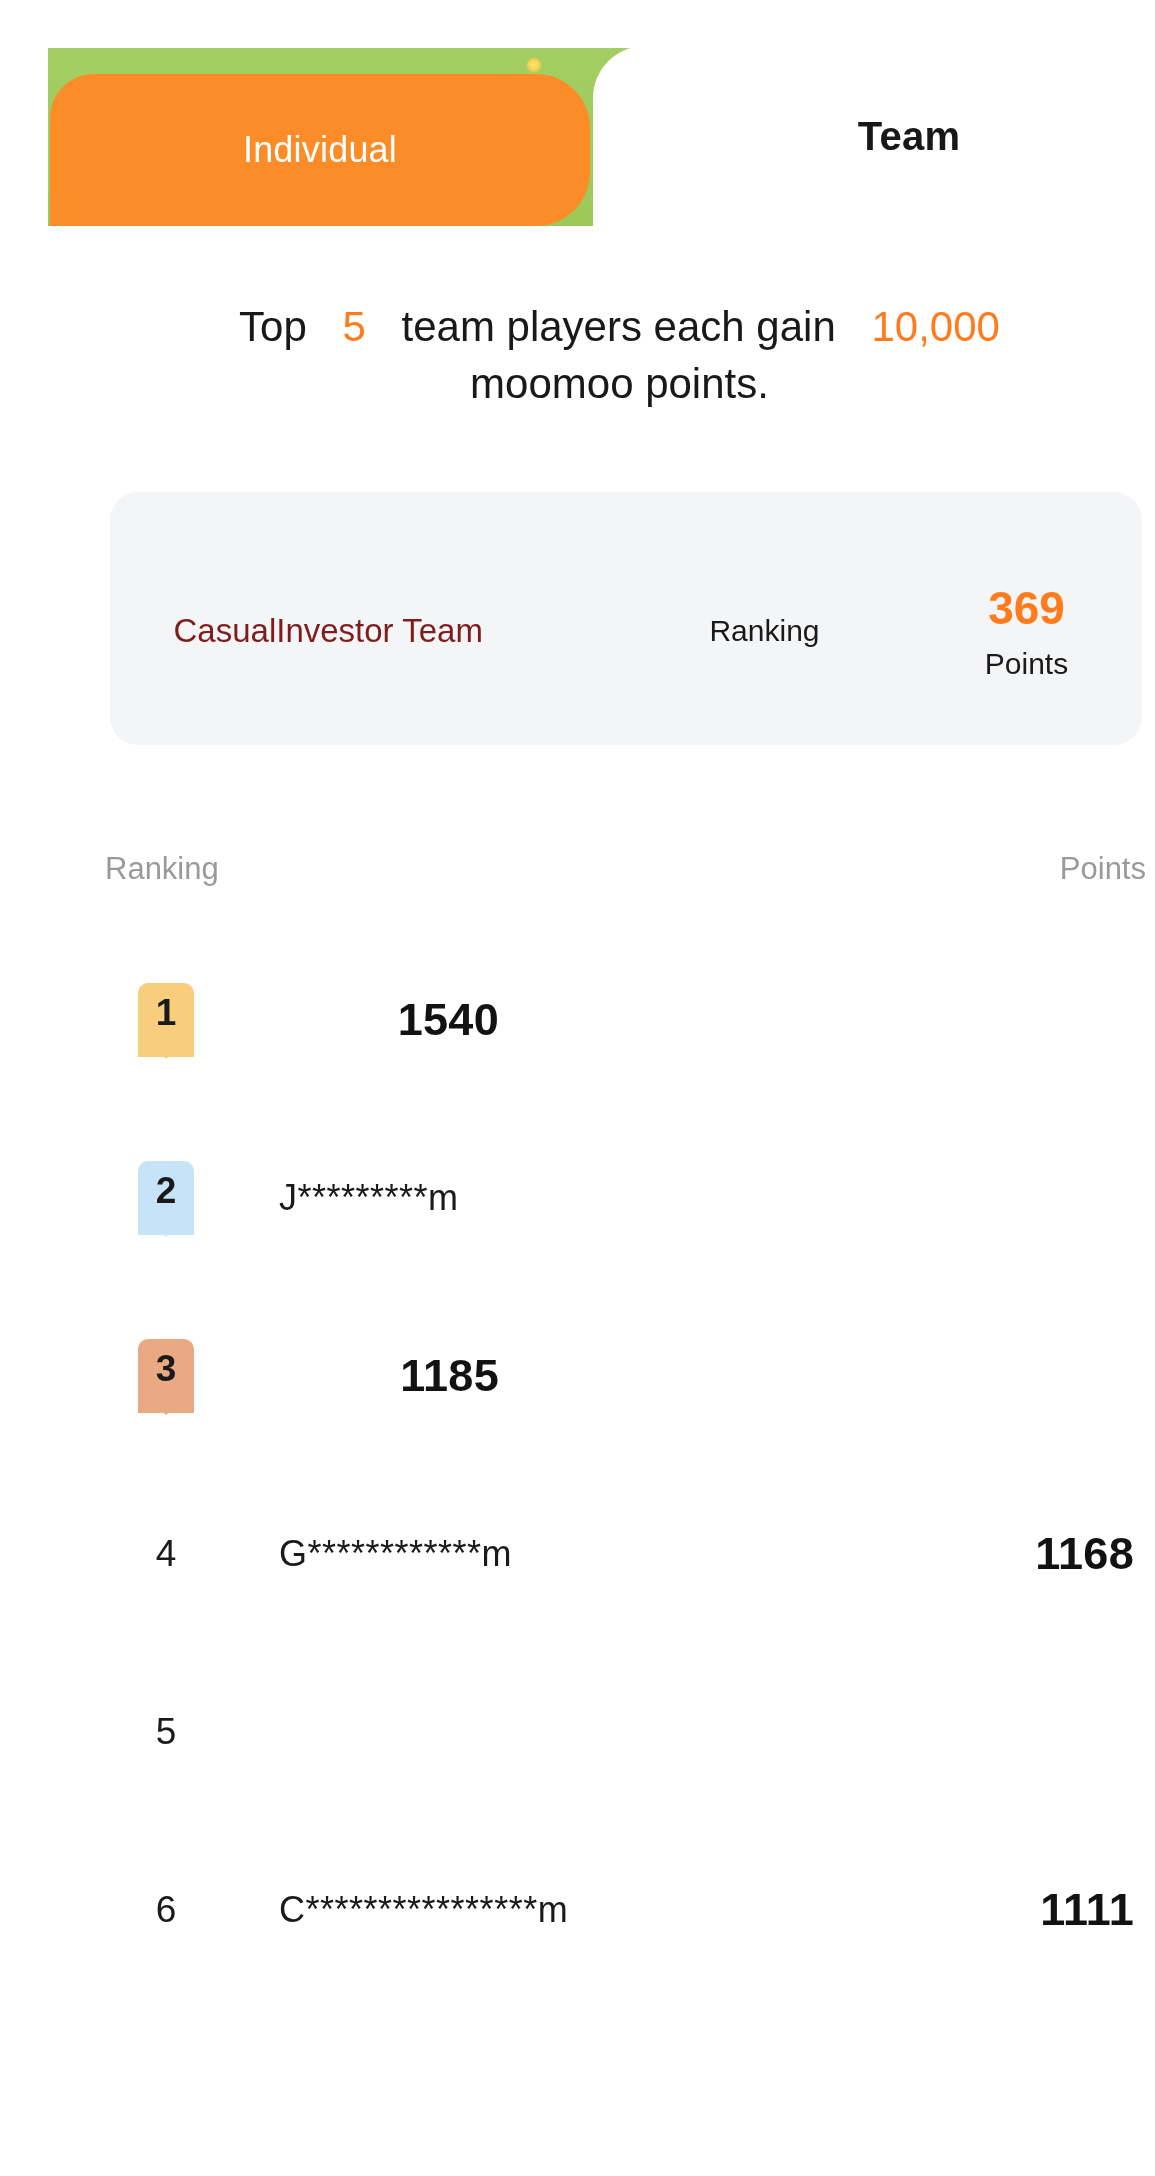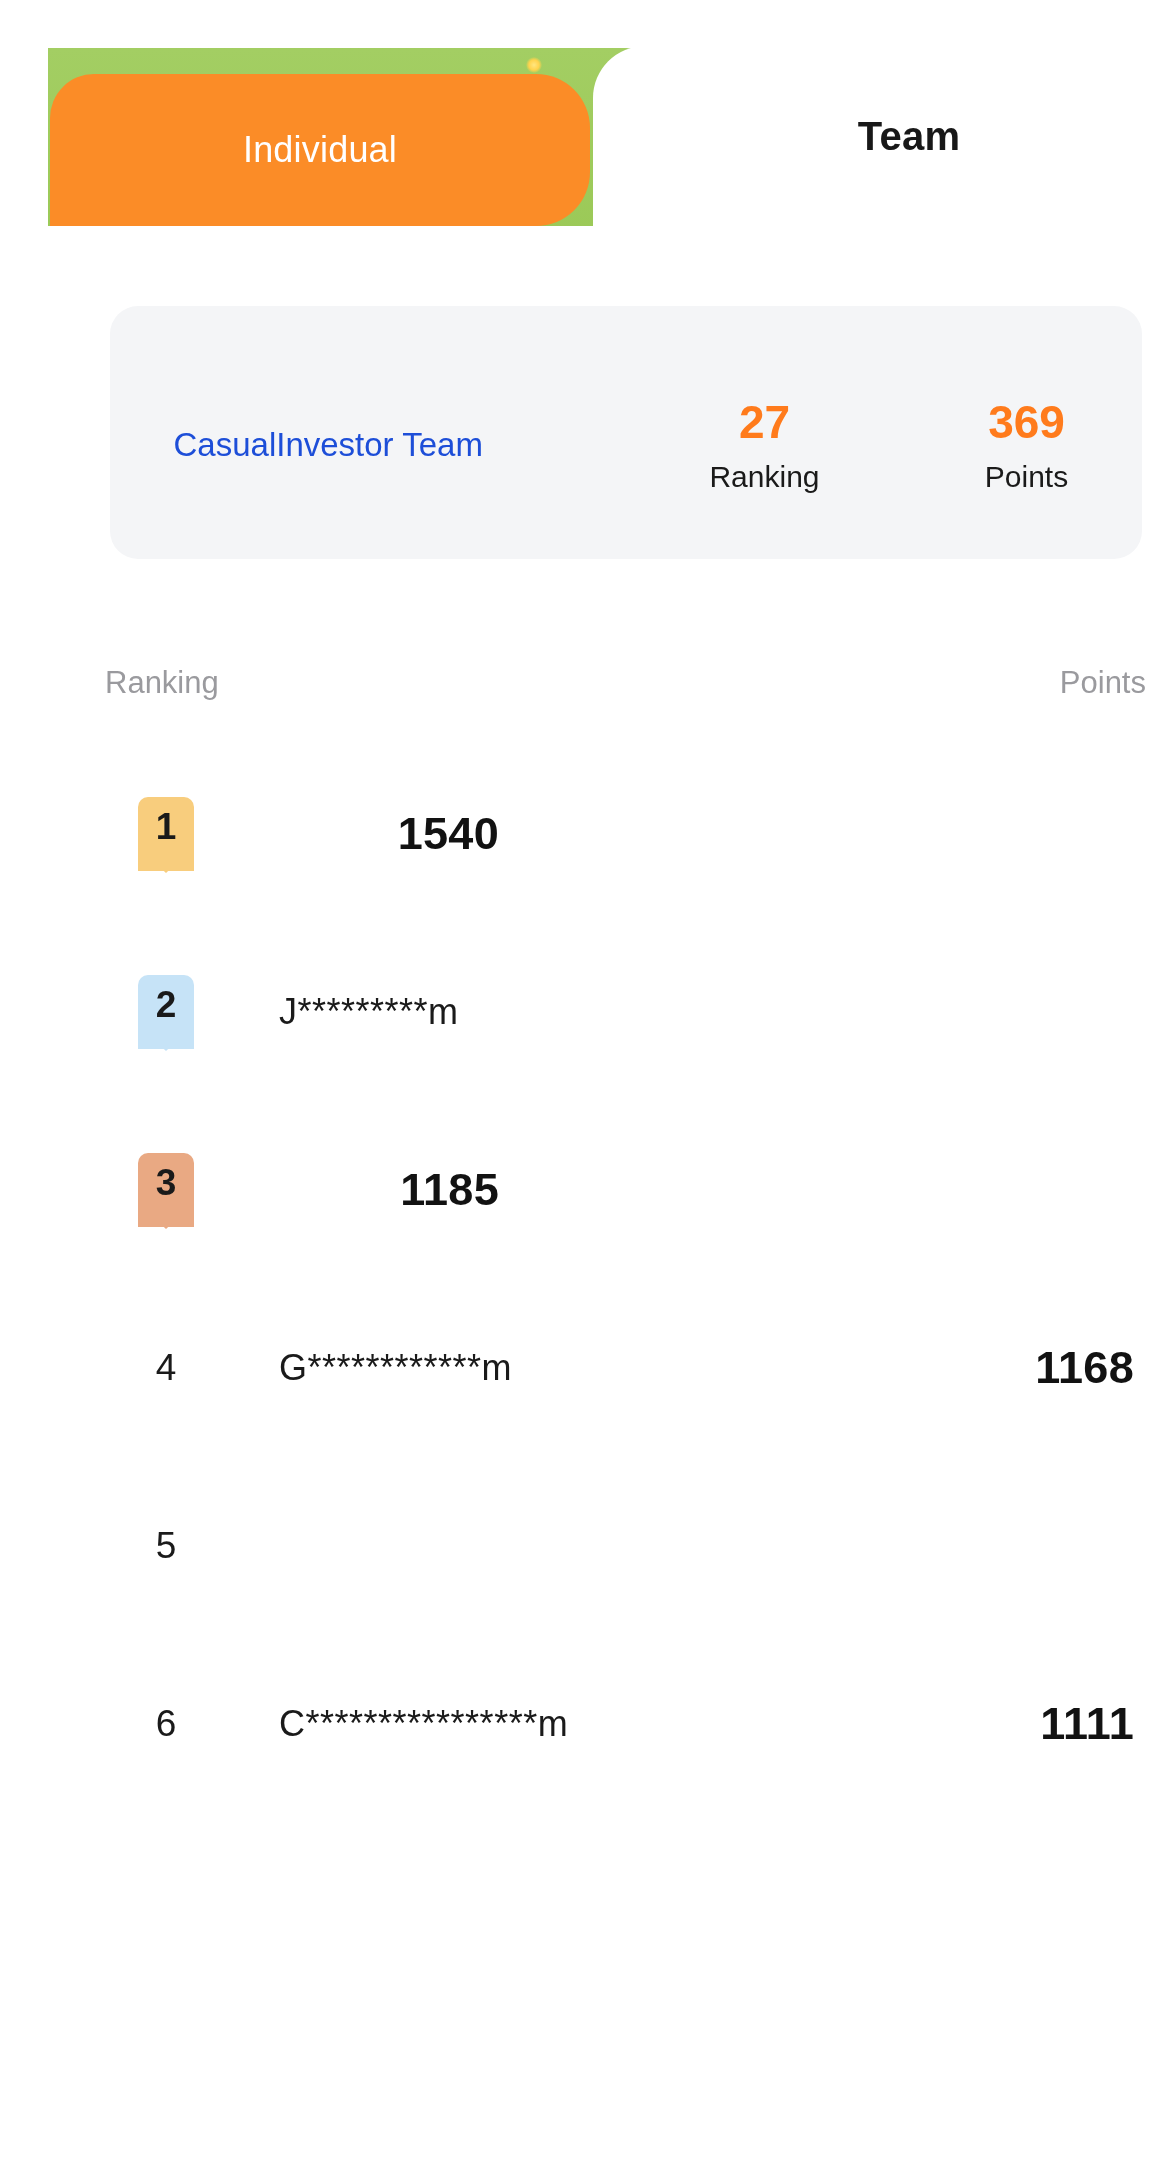--- a/index.html
+++ b/index.html
@@ -115,21 +115,21 @@
     border-radius: 28px;
     display: flex;
     align-items: center;
   }
   .team-name {
     position: absolute;
     left: 52px;
     top: 50%;
     transform: translateY(-50%);
     font-size: 33px;
-    color: #1d4ed8;
+    color: #7f1d1d;
     white-space: nowrap;
   }
   .stat {
     position: absolute;
     top: 50%;
     transform: translateY(-50%);
     text-align: center;
     width: 230px;
   }
   .stat-rank { left: 528px; }
@@ -245,25 +245,27 @@
     <div class="tab tab-individual">
       <span>Individual</span>
     </div>
     <div class="tab tab-team">
       <span>Team</span>
     </div>
   </div>
 
   <div class="sheet">
 
+    <div class="promo">
+      <span>Top </span><span class="hl">5</span><span> team players each gain </span><span class="hl">10,000</span><span> moomoo points.</span>
+    </div>
 
     <div class="team-card">
       <div class="team-name">CasualInvestor Team</div>
       <div class="stat stat-rank">
-        <div class="stat-value">27</div>
         <div class="stat-label">Ranking</div>
       </div>
       <div class="stat stat-points">
         <div class="stat-value">369</div>
         <div class="stat-label">Points</div>
       </div>
     </div>
 
     <div class="list-header">
       <span>Ranking</span>

